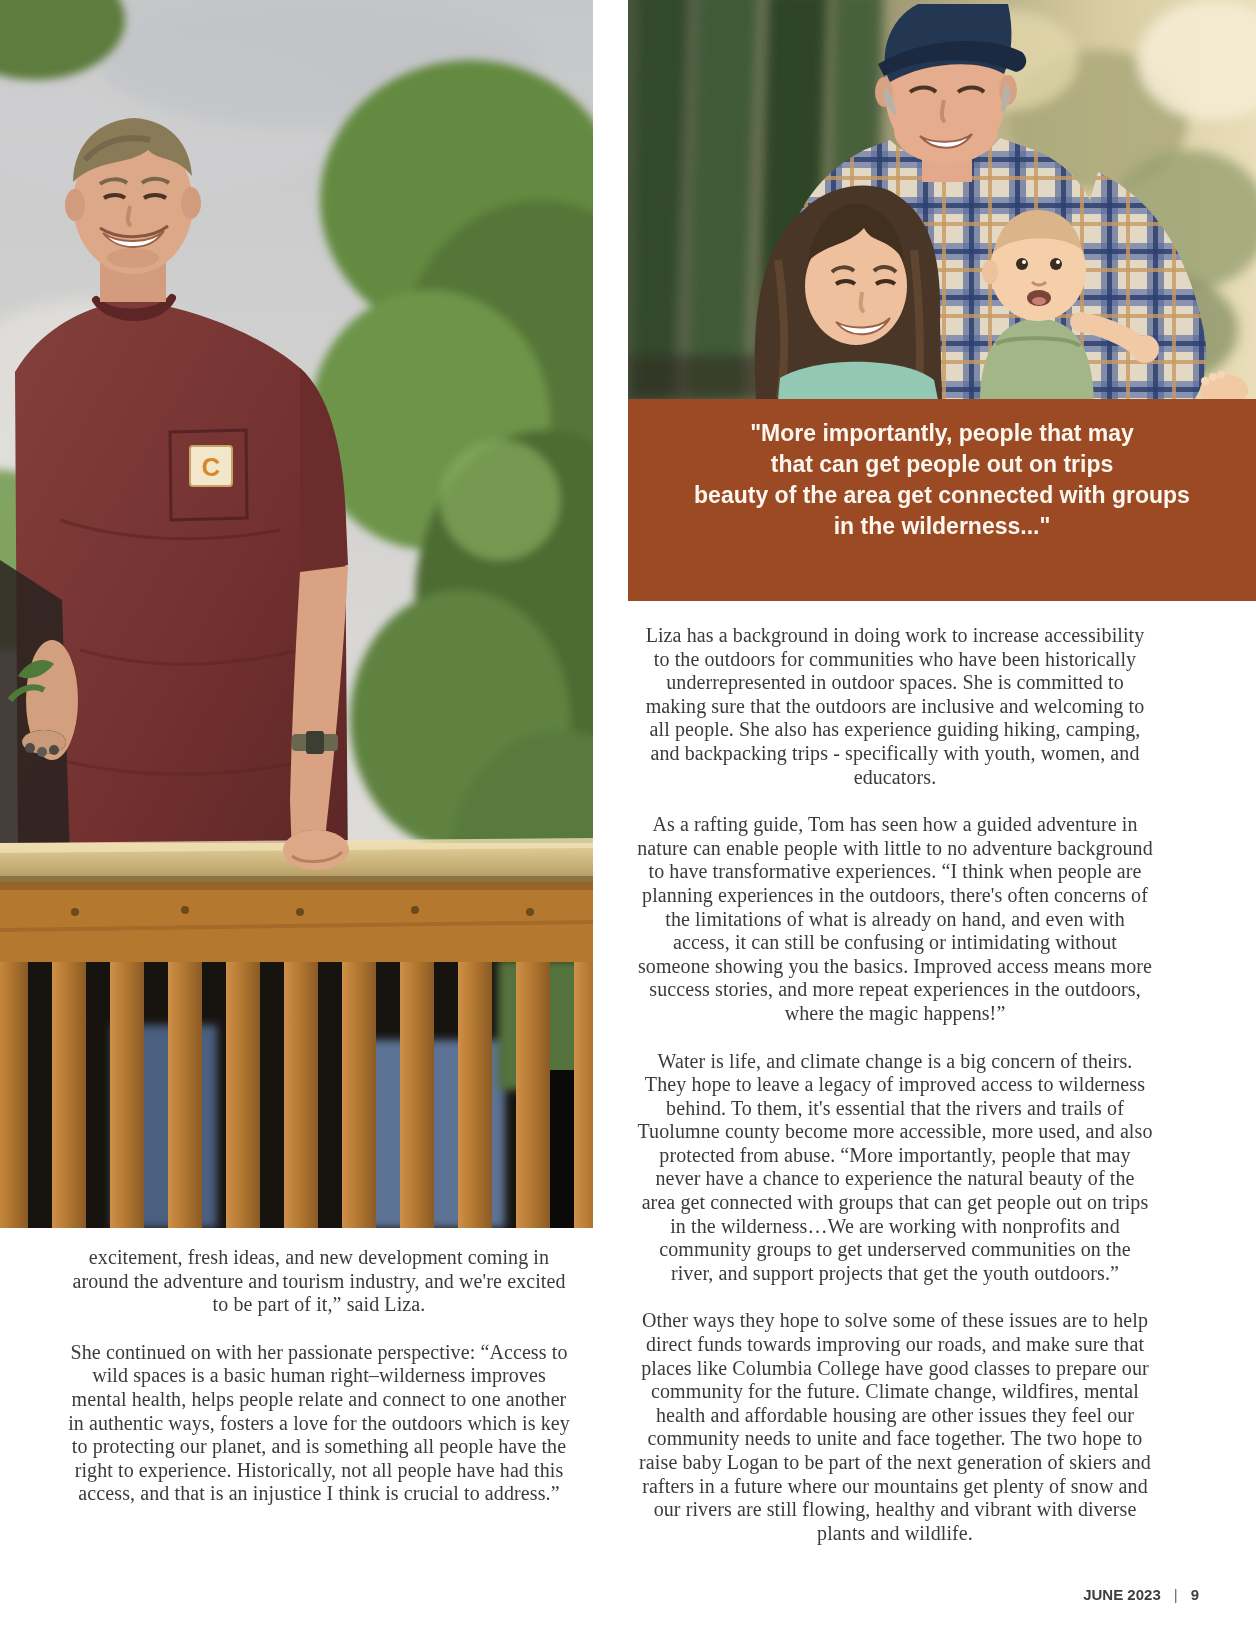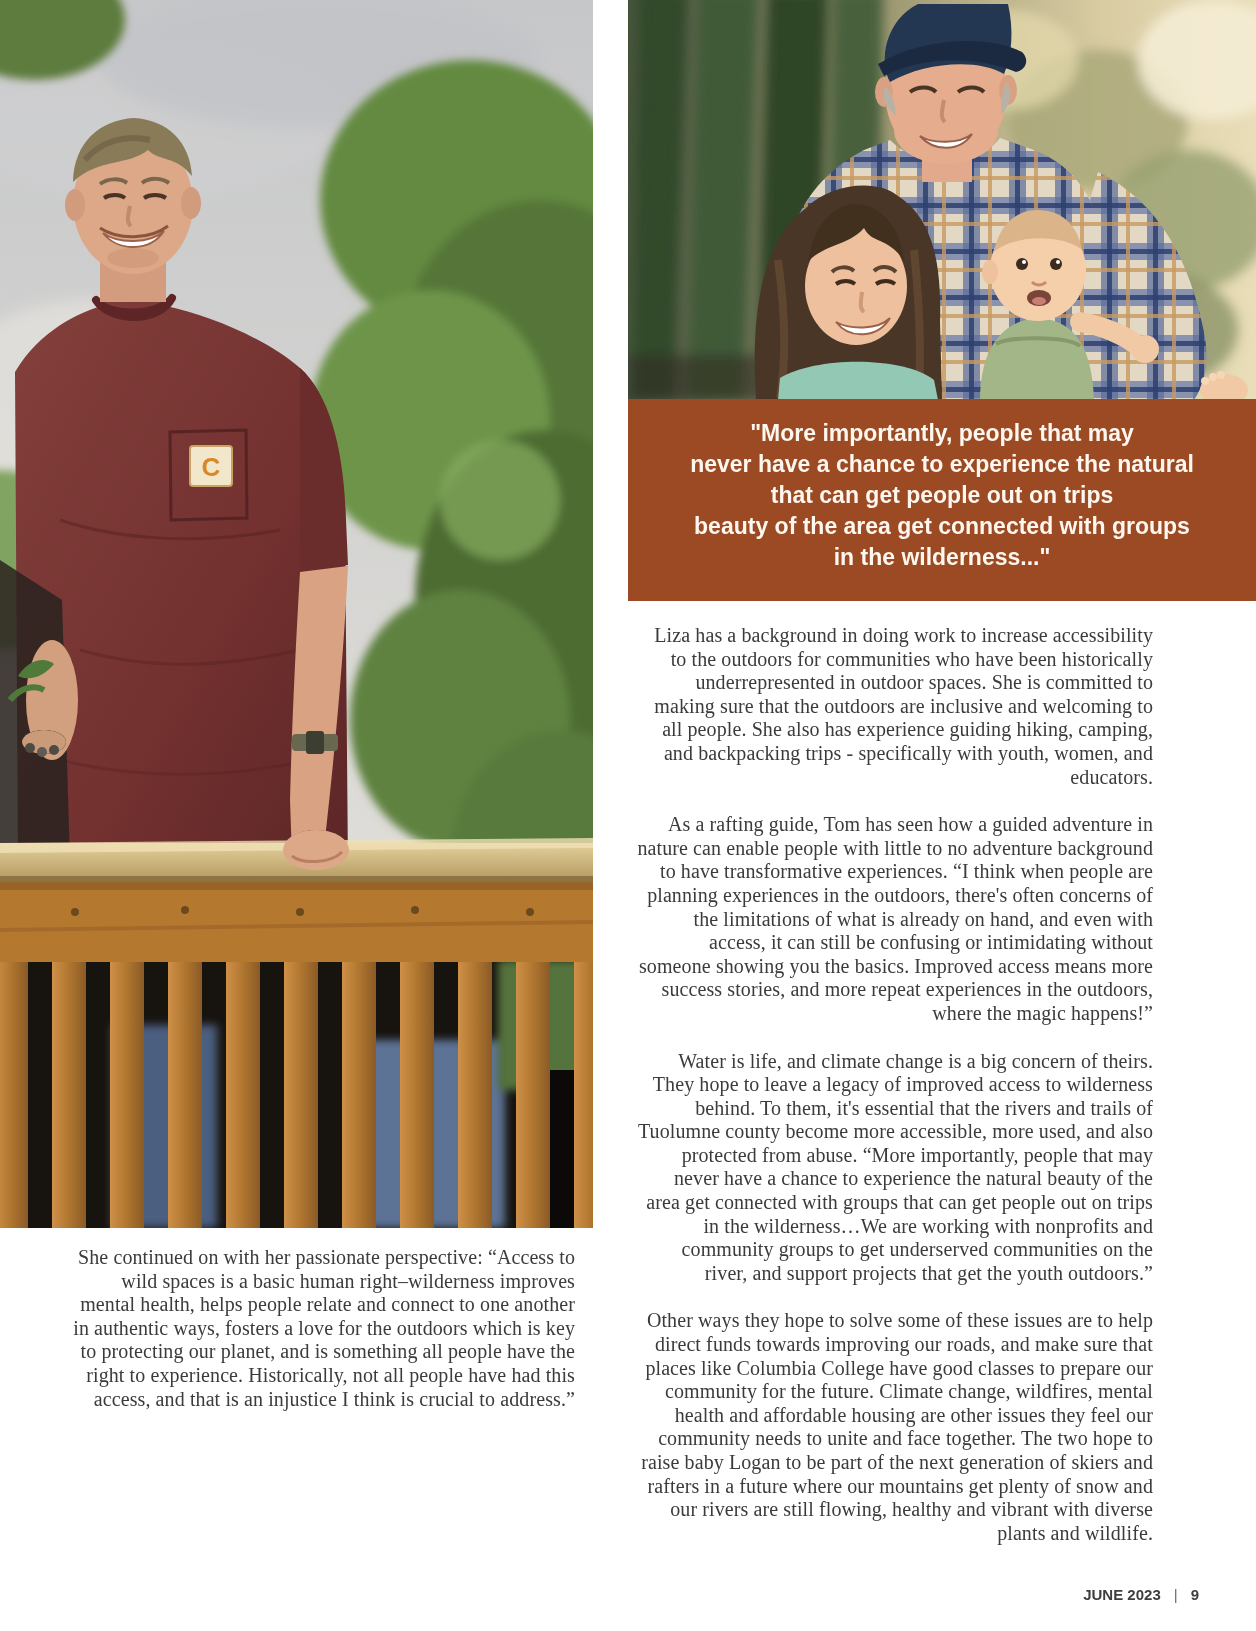--- a/index.html
+++ b/index.html
@@ -16,21 +16,21 @@
     position:absolute; left:628px; top:399px; width:628px; height:202px;
     background:#9b4a23; box-sizing:border-box; padding-top:19px;
     font-family:"Liberation Sans","DejaVu Sans",sans-serif;
     font-weight:bold; font-size:23px; line-height:31px;
     color:#fdf7ef; text-align:center;
   }
   .quote-box .qline { display:block; }
 
   .body-text p {
     margin:0 0 24px 0; font-size:20px; line-height:23.6px;
-    color:#3c3b3a; letter-spacing:0.1px; text-align:right;
+    color:#3c3b3a; letter-spacing:0.1px; text-align:center;
   }
   .left-text  { position:absolute; left:63px;  top:1246px; width:512px; }
   .right-text { position:absolute; left:637px; top:624px;  width:516px; }
 
   .footer {
     position:absolute; top:1586px; right:57px;
     font-family:"Liberation Sans","DejaVu Sans",sans-serif;
     font-size:15px; font-weight:600; color:#3e3e3e;
     display:flex; gap:13px;
   }
@@ -278,27 +278,27 @@
         <ellipse cx="596" cy="390" rx="24" ry="16" fill="#f1c9a4"></ellipse>
         <circle cx="577" cy="381" r="4" fill="#f6d6b4"></circle>
           <circle cx="585" cy="377" r="4" fill="#f6d6b4"></circle>
           <circle cx="593" cy="375" r="4" fill="#f6d6b4"></circle>
       </g>
     </svg>
   </div>
 
   <div class="quote-box">
     <span class="qline">"More importantly, people that may</span>
-    <span class="qline">never have a chance to experience the natural</span>
     <span class="qline">that can get people out on trips</span>
     <span class="qline">beauty of the area get connected with groups</span>
     <span class="qline">in the wilderness..."</span>
   </div>
 
   <div class="left-text body-text">
+    <p>excitement, fresh ideas, and new development coming in around the adventure and tourism industry, and we're excited to be part of it,” said Liza.</p>
     <p>She continued on with her passionate perspective: “Access to wild spaces is a basic human right–wilderness improves mental health, helps people relate and connect to one another in authentic ways, fosters a love for the outdoors which is key to protecting our planet, and is something all people have the right to experience. Historically, not all people have had this access, and that is an injustice I think is crucial to address.”</p>
   </div>
 
   <div class="right-text body-text">
     <p>Liza has a background in doing work to increase accessibility to the outdoors for communities who have been historically underrepresented in outdoor spaces. She is committed to making sure that the outdoors are inclusive and welcoming to all people. She also has experience guiding hiking, camping, and backpacking trips - specifically with youth, women, and educators.</p>
     <p>As a rafting guide, Tom has seen how a guided adventure in nature can enable people with little to no adventure background to have transformative experiences. “I think when people are planning experiences in the outdoors, there's often concerns of the limitations of what is already on hand, and even with access, it can still be confusing or intimidating without someone showing you the basics. Improved access means more success stories, and more repeat experiences in the outdoors, where the magic happens!”</p>
     <p>Water is life, and climate change is a big concern of theirs. They hope to leave a legacy of improved access to wilderness behind. To them, it's essential that the rivers and trails of Tuolumne county become more accessible, more used, and also protected from abuse. “More importantly, people that may never have a chance to experience the natural beauty of the area get connected with groups that can get people out on trips in the wilderness…We are working with nonprofits and community groups to get underserved communities on the river, and support projects that get the youth outdoors.”</p>
     <p>Other ways they hope to solve some of these issues are to help direct funds towards improving our roads, and make sure that places like Columbia College have good classes to prepare our community for the future. Climate change, wildfires, mental health and affordable housing are other issues they feel our community needs to unite and face together. The two hope to raise baby Logan to be part of the next generation of skiers and rafters in a future where our mountains get plenty of snow and our rivers are still flowing, healthy and vibrant with diverse plants and wildlife.</p>
   </div>
 

